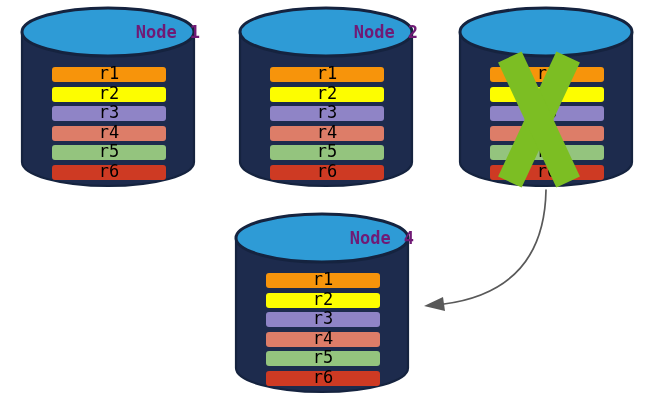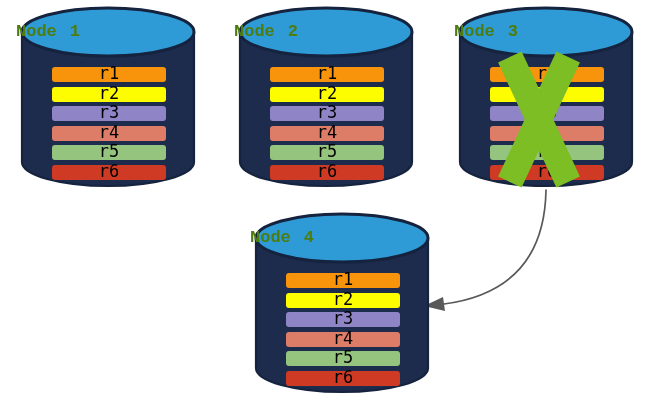--- a/index.html
+++ b/index.html
@@ -4,22 +4,22 @@
 <style>
   html,body { margin:0; padding:0; background:#ffffff; }
   .canvas {
     position:relative; width:646px; height:402px; background:#ffffff;
     font-family:"DejaVu Sans Mono","Liberation Mono",monospace; overflow:hidden;
   }
   .arrow-layer { position:absolute; left:0; top:0; width:646px; height:402px; z-index:1; }
   .node { position:absolute; width:184px; height:186px; z-index:2; }
   .cyl { position:absolute; left:0; top:0; }
   .node-title {
-    position:absolute; left:0; right:0; top:17px; text-align:left;
-    color:#4d7c0f; font-weight:bold; font-size:17px; z-index:3; white-space:nowrap;font-family:Liberation Mono, monospace;
+    position:absolute; left:0; right:0; top:17px; text-align:right;
+    color:#701a75; font-weight:bold; font-size:17px; z-index:3; white-space:nowrap;
   }
   .node-title .num { margin-left:13px; }
   .bars {
     position:absolute; left:36px; top:62px; width:114px;
     display:flex; flex-direction:column; gap:4.5px; z-index:3;
   }
   .bar {
     height:15px; border-radius:3px; text-align:center;
     font-size:17px; font-weight:normal; line-height:13px; color:#000000;
   }
@@ -80,42 +80,39 @@
 
   </div>
 
   <div class="node" style="left: 454px; top: 5px;">
 
     <svg class="cyl" width="184" height="186" viewBox="0 0 184 186">
       <path d="M6,27 L6,157 A86,24 0 0 0 178,157 L178,27" fill="#1D2B4D" stroke="#15233F" stroke-width="2.2"></path>
       <ellipse cx="92" cy="27" rx="86" ry="24" fill="#2E9BD6" stroke="#15233F" stroke-width="3"></ellipse>
     </svg>
 
-    <div class="node-title">
-      <span class="nm">Node</span><span class="num">3</span>
-    </div>
 
     <div class="bars">
           <div class="bar" style="background: rgb(247, 148, 11);">r1</div>
           <div class="bar" style="background: rgb(253, 253, 0);">r2</div>
           <div class="bar" style="background: rgb(143, 132, 198);">r3</div>
           <div class="bar" style="background: rgb(221, 125, 104);">r4</div>
           <div class="bar" style="background: rgb(148, 196, 126);">r5</div>
           <div class="bar" style="background: rgb(206, 58, 35);">r6</div>
         </div>
 
     <svg class="x-overlay" width="184" height="186" viewBox="0 0 184 186" style="display: block;">
       <g transform="translate(85,114.5)">
         <rect x="-13" y="-69" width="26" height="138" fill="#7CBE23" transform="rotate(25)"></rect>
         <rect x="-13" y="-69" width="26" height="138" fill="#7CBE23" transform="rotate(-25)"></rect>
       </g>
     </svg>
   </div>
 
-  <div class="node" style="left: 250px; top: 211px;">
+  <div class="node" style="left: 230px; top: 211px;">
 
     <svg class="cyl" width="184" height="186" viewBox="0 0 184 186">
       <path d="M6,27 L6,157 A86,24 0 0 0 178,157 L178,27" fill="#1D2B4D" stroke="#15233F" stroke-width="2.2"></path>
       <ellipse cx="92" cy="27" rx="86" ry="24" fill="#2E9BD6" stroke="#15233F" stroke-width="3"></ellipse>
     </svg>
 
     <div class="node-title">
       <span class="nm">Node</span><span class="num">4</span>
     </div>
 

